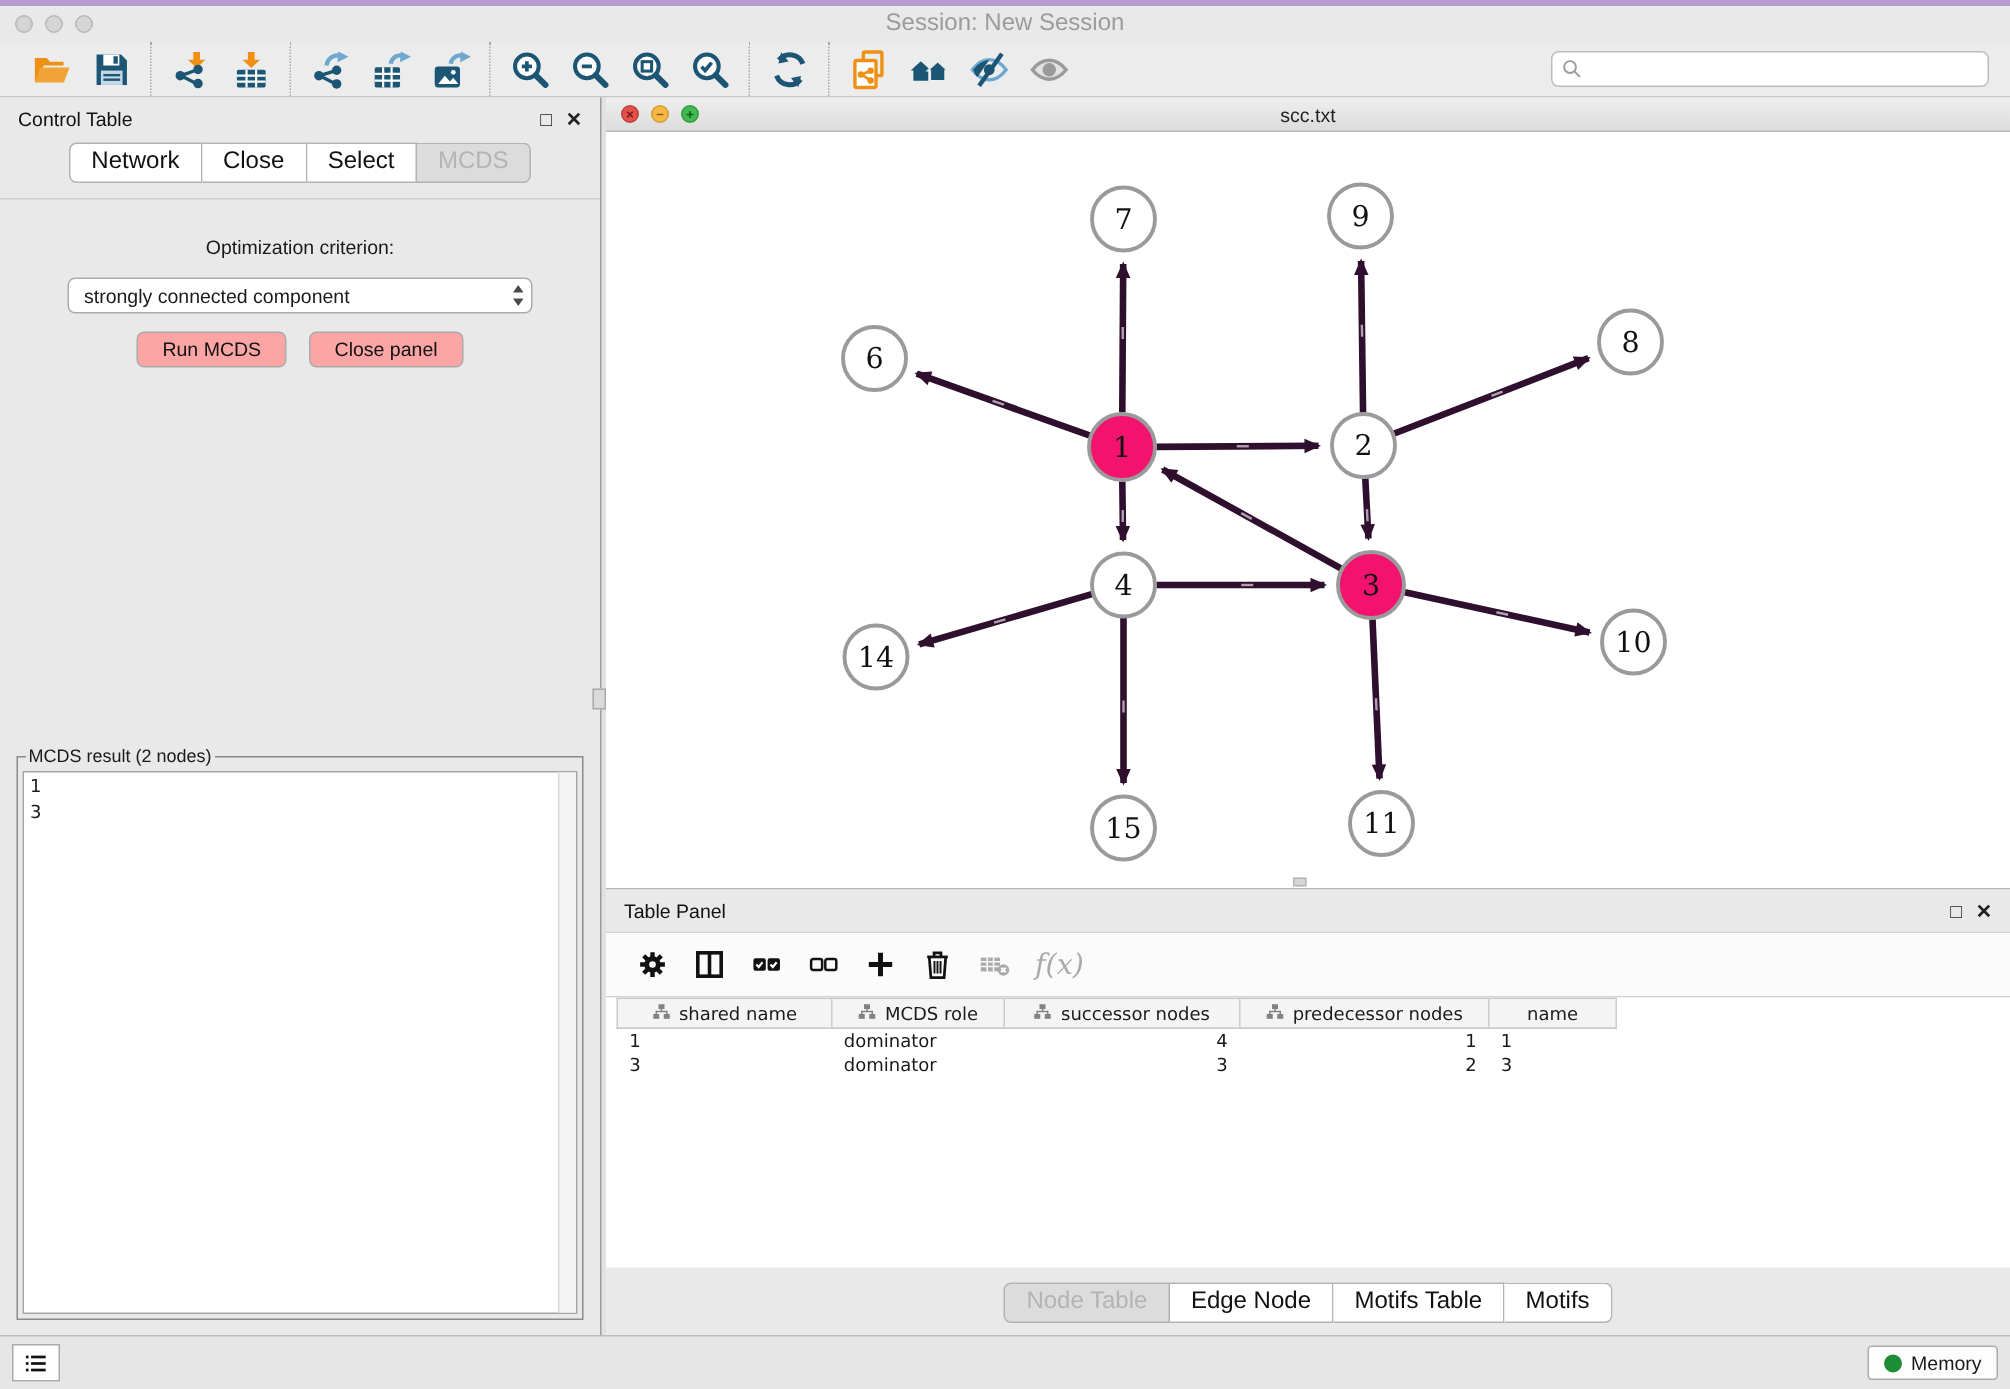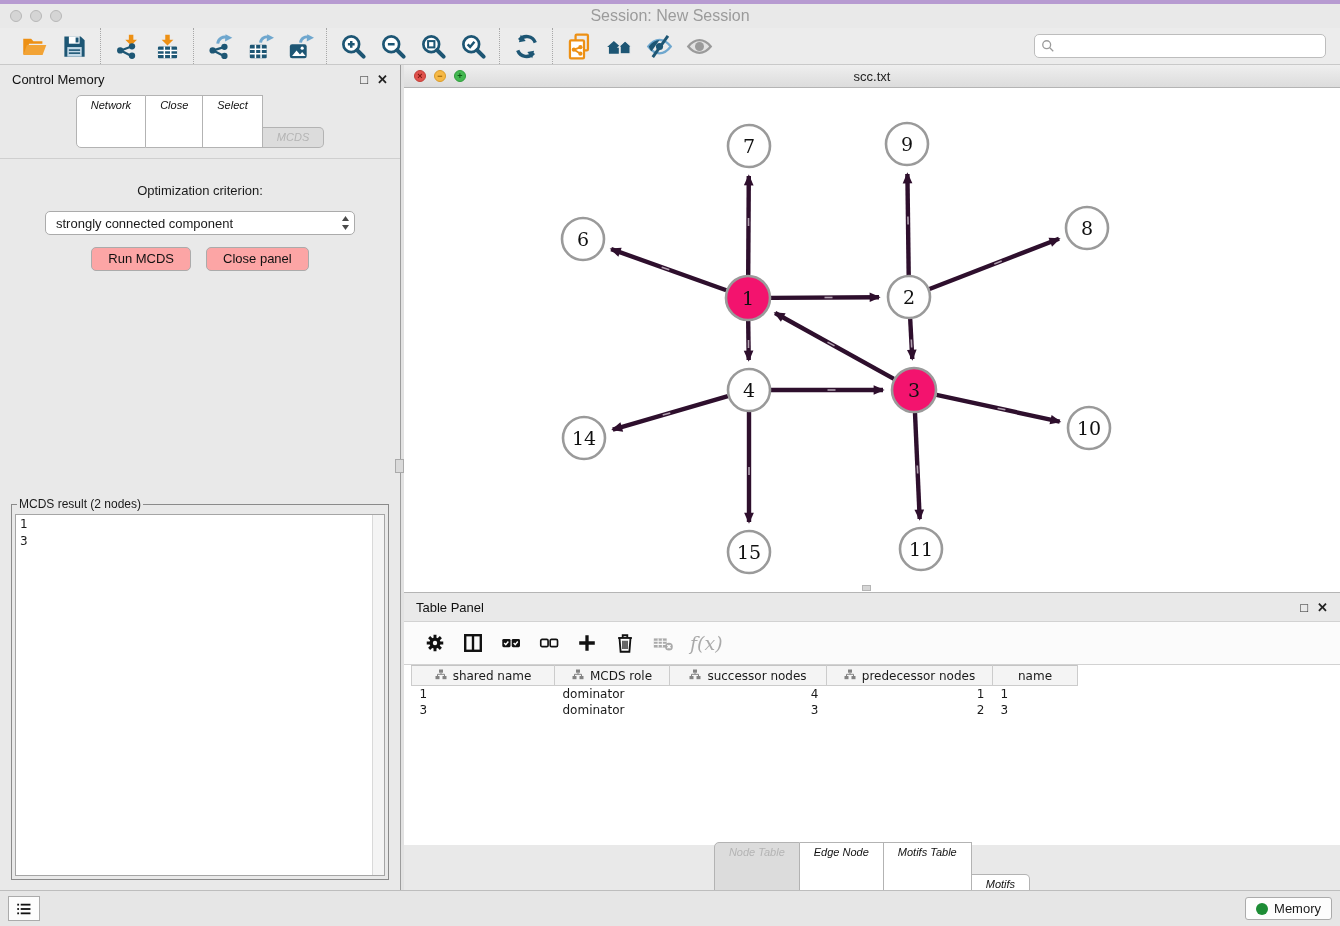--- a/index.html
+++ b/index.html
@@ -26,23 +26,23 @@
 
   
   .main { flex:1; display:flex; min-height:0; }
 
   
   .control-panel { width:400px; background:#e9e9e9; display:flex; flex-direction:column; }
   .panel-header { height:28px; display:flex; align-items:center; padding:0 12px; font-size:13px; color:#111; }
   .panel-header .ph-spacer { flex:1; }
   .ph-icon { font-size:13px; color:#222; font-weight:bold; margin-left:9px; line-height:1; cursor:default; }
   .seg-tabs { display:flex; justify-content:center; margin:2px 0 0 0; }
-  .seg { font-size:11px; padding:3px 14px 4px; background:#fff; border:1px solid #b3b3b3; border-left:none; color:#111;font-style:italic; }
+  .seg { font-size:16px; padding:3px 14px 4px; background:#fff; border:1px solid #b3b3b3; border-left:none; color:#111; }
   .seg:first-child { border-left:1px solid #b3b3b3; border-radius:5px 0 0 5px; }
-  .seg:last-child { border-radius:0 5px 5px 0;margin-top:32px; }
+  .seg:last-child { border-radius:0 5px 5px 0; }
   .seg.selected { background:#dcdcdc; color:#b4b4b4; }
   .cp-content { flex:1; display:flex; flex-direction:column; align-items:center; border-top:1px solid #cfcfcf; margin-top:10px; min-height:0; }
   .opt-label { font-size:13px; margin-top:24px; }
   .dropdown { width:310px; height:24px; margin-top:13px; background:#fff; border:1px solid #ababab; border-radius:5px; display:flex; align-items:center; padding:0 4px 0 10px; font-size:13px; }
   .dropdown .dd-spacer { flex:1; }
   .btn-row { display:flex; gap:15px; margin-top:12px; }
   .mac-btn { font-size:13px; background:#fca5a5; border:1px solid #ababab; border-radius:5px; padding:3px 16px 4px; color:#111; }
   .cp-spacer { flex:1; }
   .result-fs { width:378px; margin-bottom:10px; border:1px solid #8a8a8a; padding:3px; }
   .result-fs legend { font-size:12px; padding:0 2px; margin-left:2px; }
@@ -268,21 +268,21 @@
         <line x1="10" y1="10" x2="14" y2="14" stroke="#9b9b9b" stroke-width="1.5"></line>
       </svg>
       <input type="text" value="" style="">
     </div>
   </div>
 
   <div class="main">
 
     <div class="control-panel">
       <div class="panel-header">
-        <span>Control Memory</span>
+        <span>Control Table</span>
         <span class="ph-spacer"></span>
         <span class="ph-icon">□</span>
         <span class="ph-icon">✕</span>
       </div>
       <div class="seg-tabs">
         <div class="seg">Network</div>
         <div class="seg">Close</div>
         <div class="seg">Select</div>
         <div class="seg selected">MCDS</div>
       </div>

